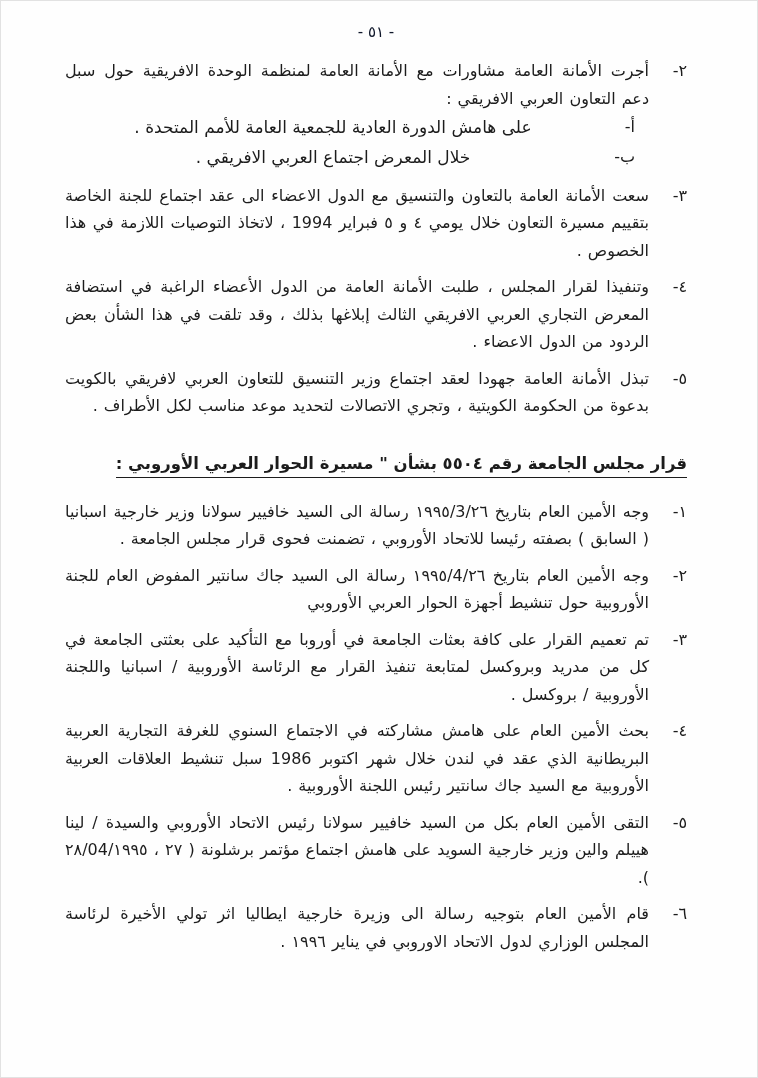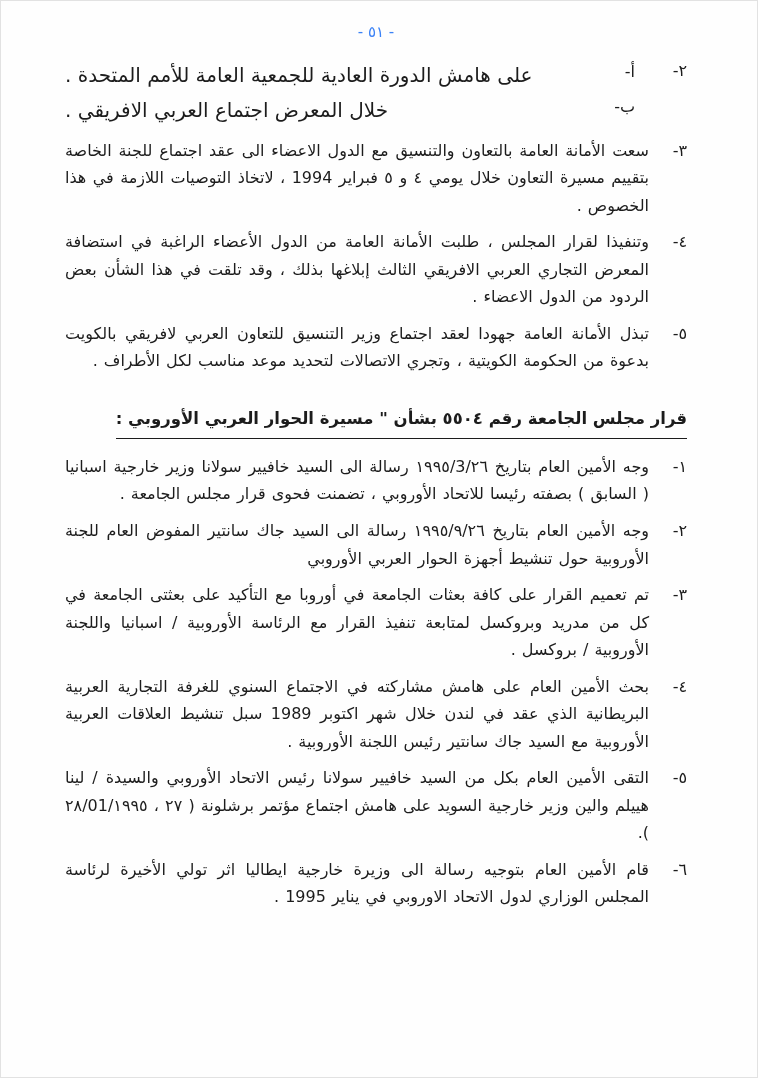--- a/index.html
+++ b/index.html
@@ -17,21 +17,21 @@
     color: #1c1c1c;
     padding: 22px 70px 20px 64px;
     overflow: hidden;
     position: relative;
   }
   .page-number {
     text-align: center;
     font-size: 15px;
     letter-spacing: 2px;
     margin-bottom: 16px;
-    color: #3b82f6;
+    color: #0f172a;
   }
   .item {
     display: flex;
     margin-bottom: 9px;
   }
   .item .num {
     flex: 0 0 38px;
     font-size: 16px;
     line-height: 1.72;
     color: #1c1c1c;
@@ -49,45 +49,46 @@
     padding-right: 14px;
     margin-top: 1px;
   }
   .subitem .subnum {
     flex: 0 0 34px;
     font-size: 16px;
     line-height: 1.72;
   }
   .subitem .subtext {
     flex: 1;
-    font-size: 20px;
+    font-size: 17px;
     line-height: 1.72;
-    text-align: left;
+    text-align: center;
   }
   .heading {
     margin: 30px 0 20px 0;
     font-size: 16.5px;
     font-weight: bold;
   }
   .heading .heading-inner {
     border-bottom: 1.6px solid #1c1c1c;
-    padding-bottom: 10px;
+    padding-bottom: 4px;
     line-height: 1.7;
   }
 </style>
 </head>
 <body>
 
 <div class="page">
 
   <div class="page-number">- ٥١ -</div>
 
   <div class="item">
     <span class="num">٢-</span>
     <div class="body">
+      <div class="text">أجرت الأمانة العامة مشاورات مع الأمانة العامة لمنظمة الوحدة الافريقية حول سبل دعم التعاون العربي الافريقي :</div>
       <div class="subitem">
         <span class="subnum">أ-</span>
         <span class="subtext">على هامش الدورة العادية للجمعية العامة للأمم المتحدة .</span>
       </div>
       <div class="subitem">
         <span class="subnum">ب-</span>
         <span class="subtext">خلال المعرض اجتماع العربي الافريقي .</span>
       </div>
     </div>
   </div>
@@ -120,45 +121,45 @@
   <div class="item">
     <span class="num">١-</span>
     <div class="body">
       <div class="text">وجه الأمين العام بتاريخ ١٩٩٥/3/٢٦ رسالة الى السيد خافيير سولانا وزير خارجية اسبانيا ( السابق ) بصفته رئيسا للاتحاد الأوروبي ، تضمنت فحوى قرار مجلس الجامعة .</div>
     </div>
   </div>
 
   <div class="item">
     <span class="num">٢-</span>
     <div class="body">
-      <div class="text">وجه الأمين العام بتاريخ ١٩٩٥/٩/٢٦ رسالة الى السيد جاك سانتير المفوض العام للجنة الأوروبية حول تنشيط أجهزة الحوار العربي الأوروبي</div>
+      <div class="text">وجه الأمين العام بتاريخ ١٩٩٥/4/٢٦ رسالة الى السيد جاك سانتير المفوض العام للجنة الأوروبية حول تنشيط أجهزة الحوار العربي الأوروبي</div>
     </div>
   </div>
 
   <div class="item">
     <span class="num">٣-</span>
     <div class="body">
       <div class="text">تم تعميم القرار على كافة بعثات الجامعة في أوروبا مع التأكيد على بعثتى الجامعة في كل من مدريد وبروكسل لمتابعة تنفيذ القرار مع الرئاسة الأوروبية / اسبانيا واللجنة الأوروبية / بروكسل .</div>
     </div>
   </div>
 
   <div class="item">
     <span class="num">٤-</span>
     <div class="body">
-      <div class="text">بحث الأمين العام على هامش مشاركته في الاجتماع السنوي للغرفة التجارية العربية البريطانية الذي عقد في لندن خلال شهر اكتوبر 1989 سبل تنشيط العلاقات العربية الأوروبية مع السيد جاك سانتير رئيس اللجنة الأوروبية .</div>
+      <div class="text">بحث الأمين العام على هامش مشاركته في الاجتماع السنوي للغرفة التجارية العربية البريطانية الذي عقد في لندن خلال شهر اكتوبر 1986 سبل تنشيط العلاقات العربية الأوروبية مع السيد جاك سانتير رئيس اللجنة الأوروبية .</div>
     </div>
   </div>
 
   <div class="item">
     <span class="num">٥-</span>
     <div class="body">
-      <div class="text">التقى الأمين العام بكل من السيد خافيير سولانا رئيس الاتحاد الأوروبي والسيدة / لينا هييلم والين وزير خارجية السويد على هامش اجتماع مؤتمر برشلونة ( ٢٧ ، ٢٨/01/١٩٩٥ ).</div>
+      <div class="text">التقى الأمين العام بكل من السيد خافيير سولانا رئيس الاتحاد الأوروبي والسيدة / لينا هييلم والين وزير خارجية السويد على هامش اجتماع مؤتمر برشلونة ( ٢٧ ، ٢٨/04/١٩٩٥ ).</div>
     </div>
   </div>
 
   <div class="item">
     <span class="num">٦-</span>
     <div class="body">
-      <div class="text">قام الأمين العام بتوجيه رسالة الى وزيرة خارجية ايطاليا اثر تولي الأخيرة لرئاسة المجلس الوزاري لدول الاتحاد الاوروبي في يناير 1995 .</div>
+      <div class="text">قام الأمين العام بتوجيه رسالة الى وزيرة خارجية ايطاليا اثر تولي الأخيرة لرئاسة المجلس الوزاري لدول الاتحاد الاوروبي في يناير ١٩٩٦ .</div>
     </div>
   </div>
 
 </div>
 
 </body></html>

